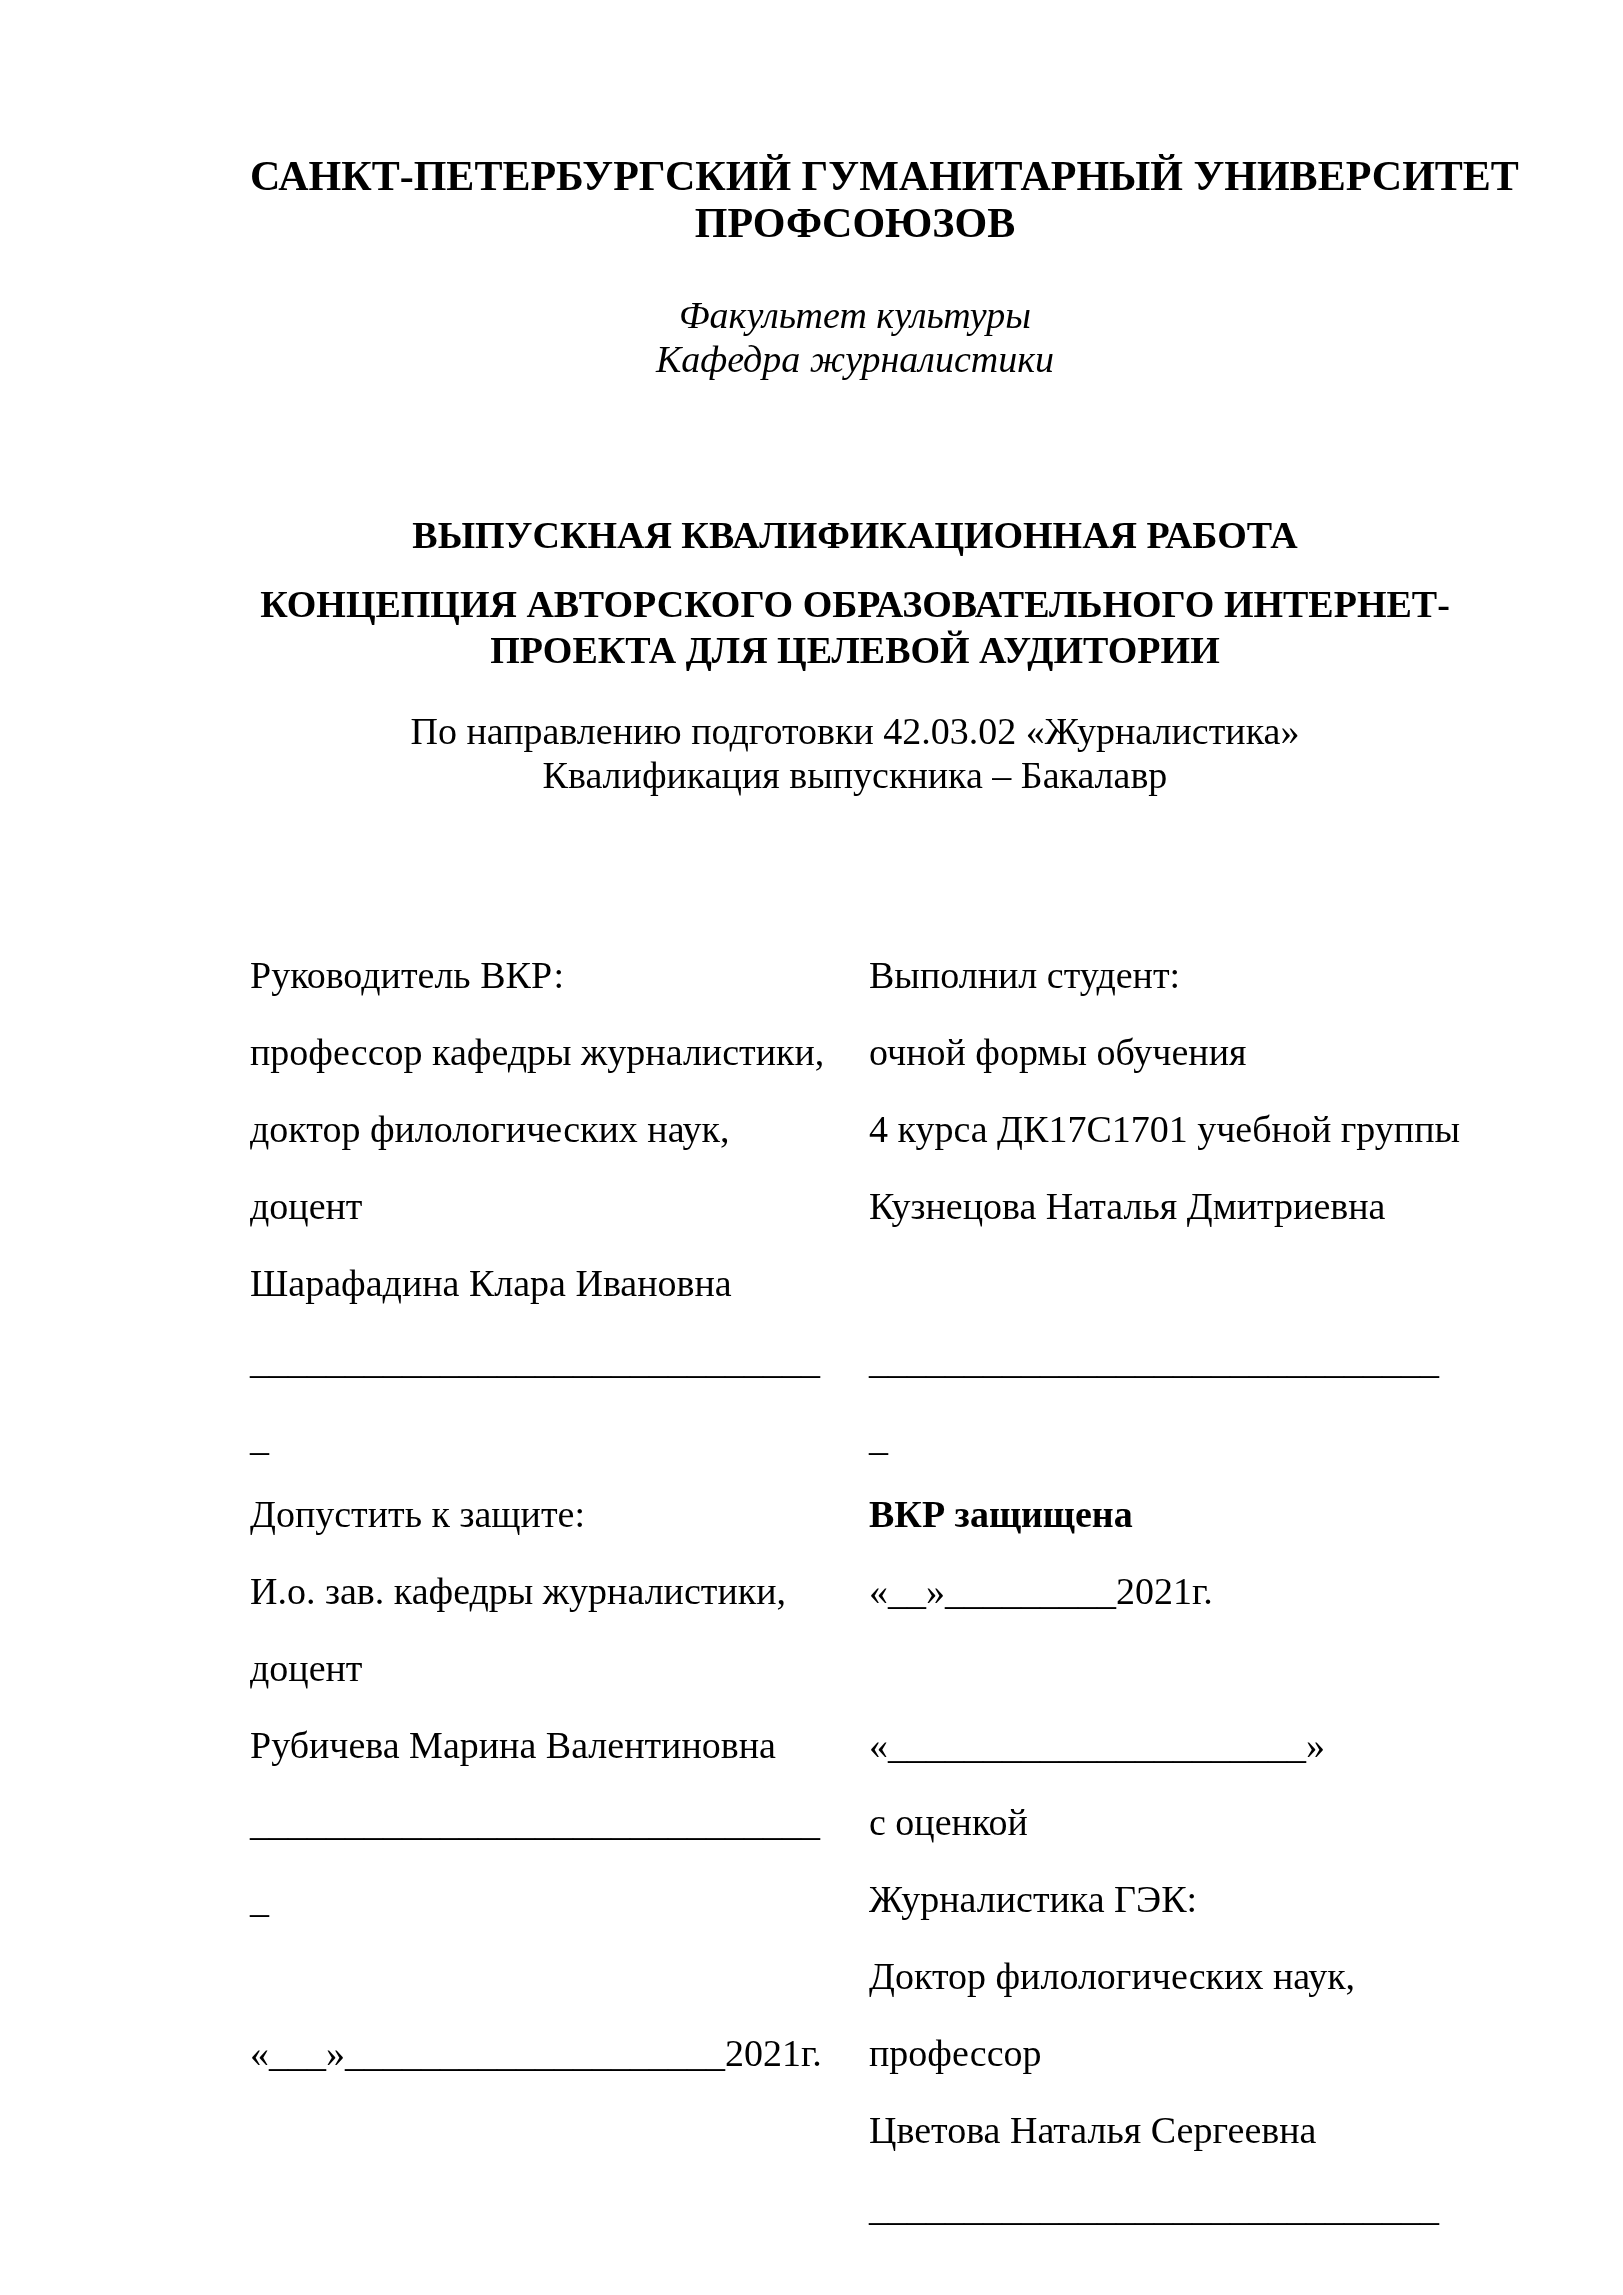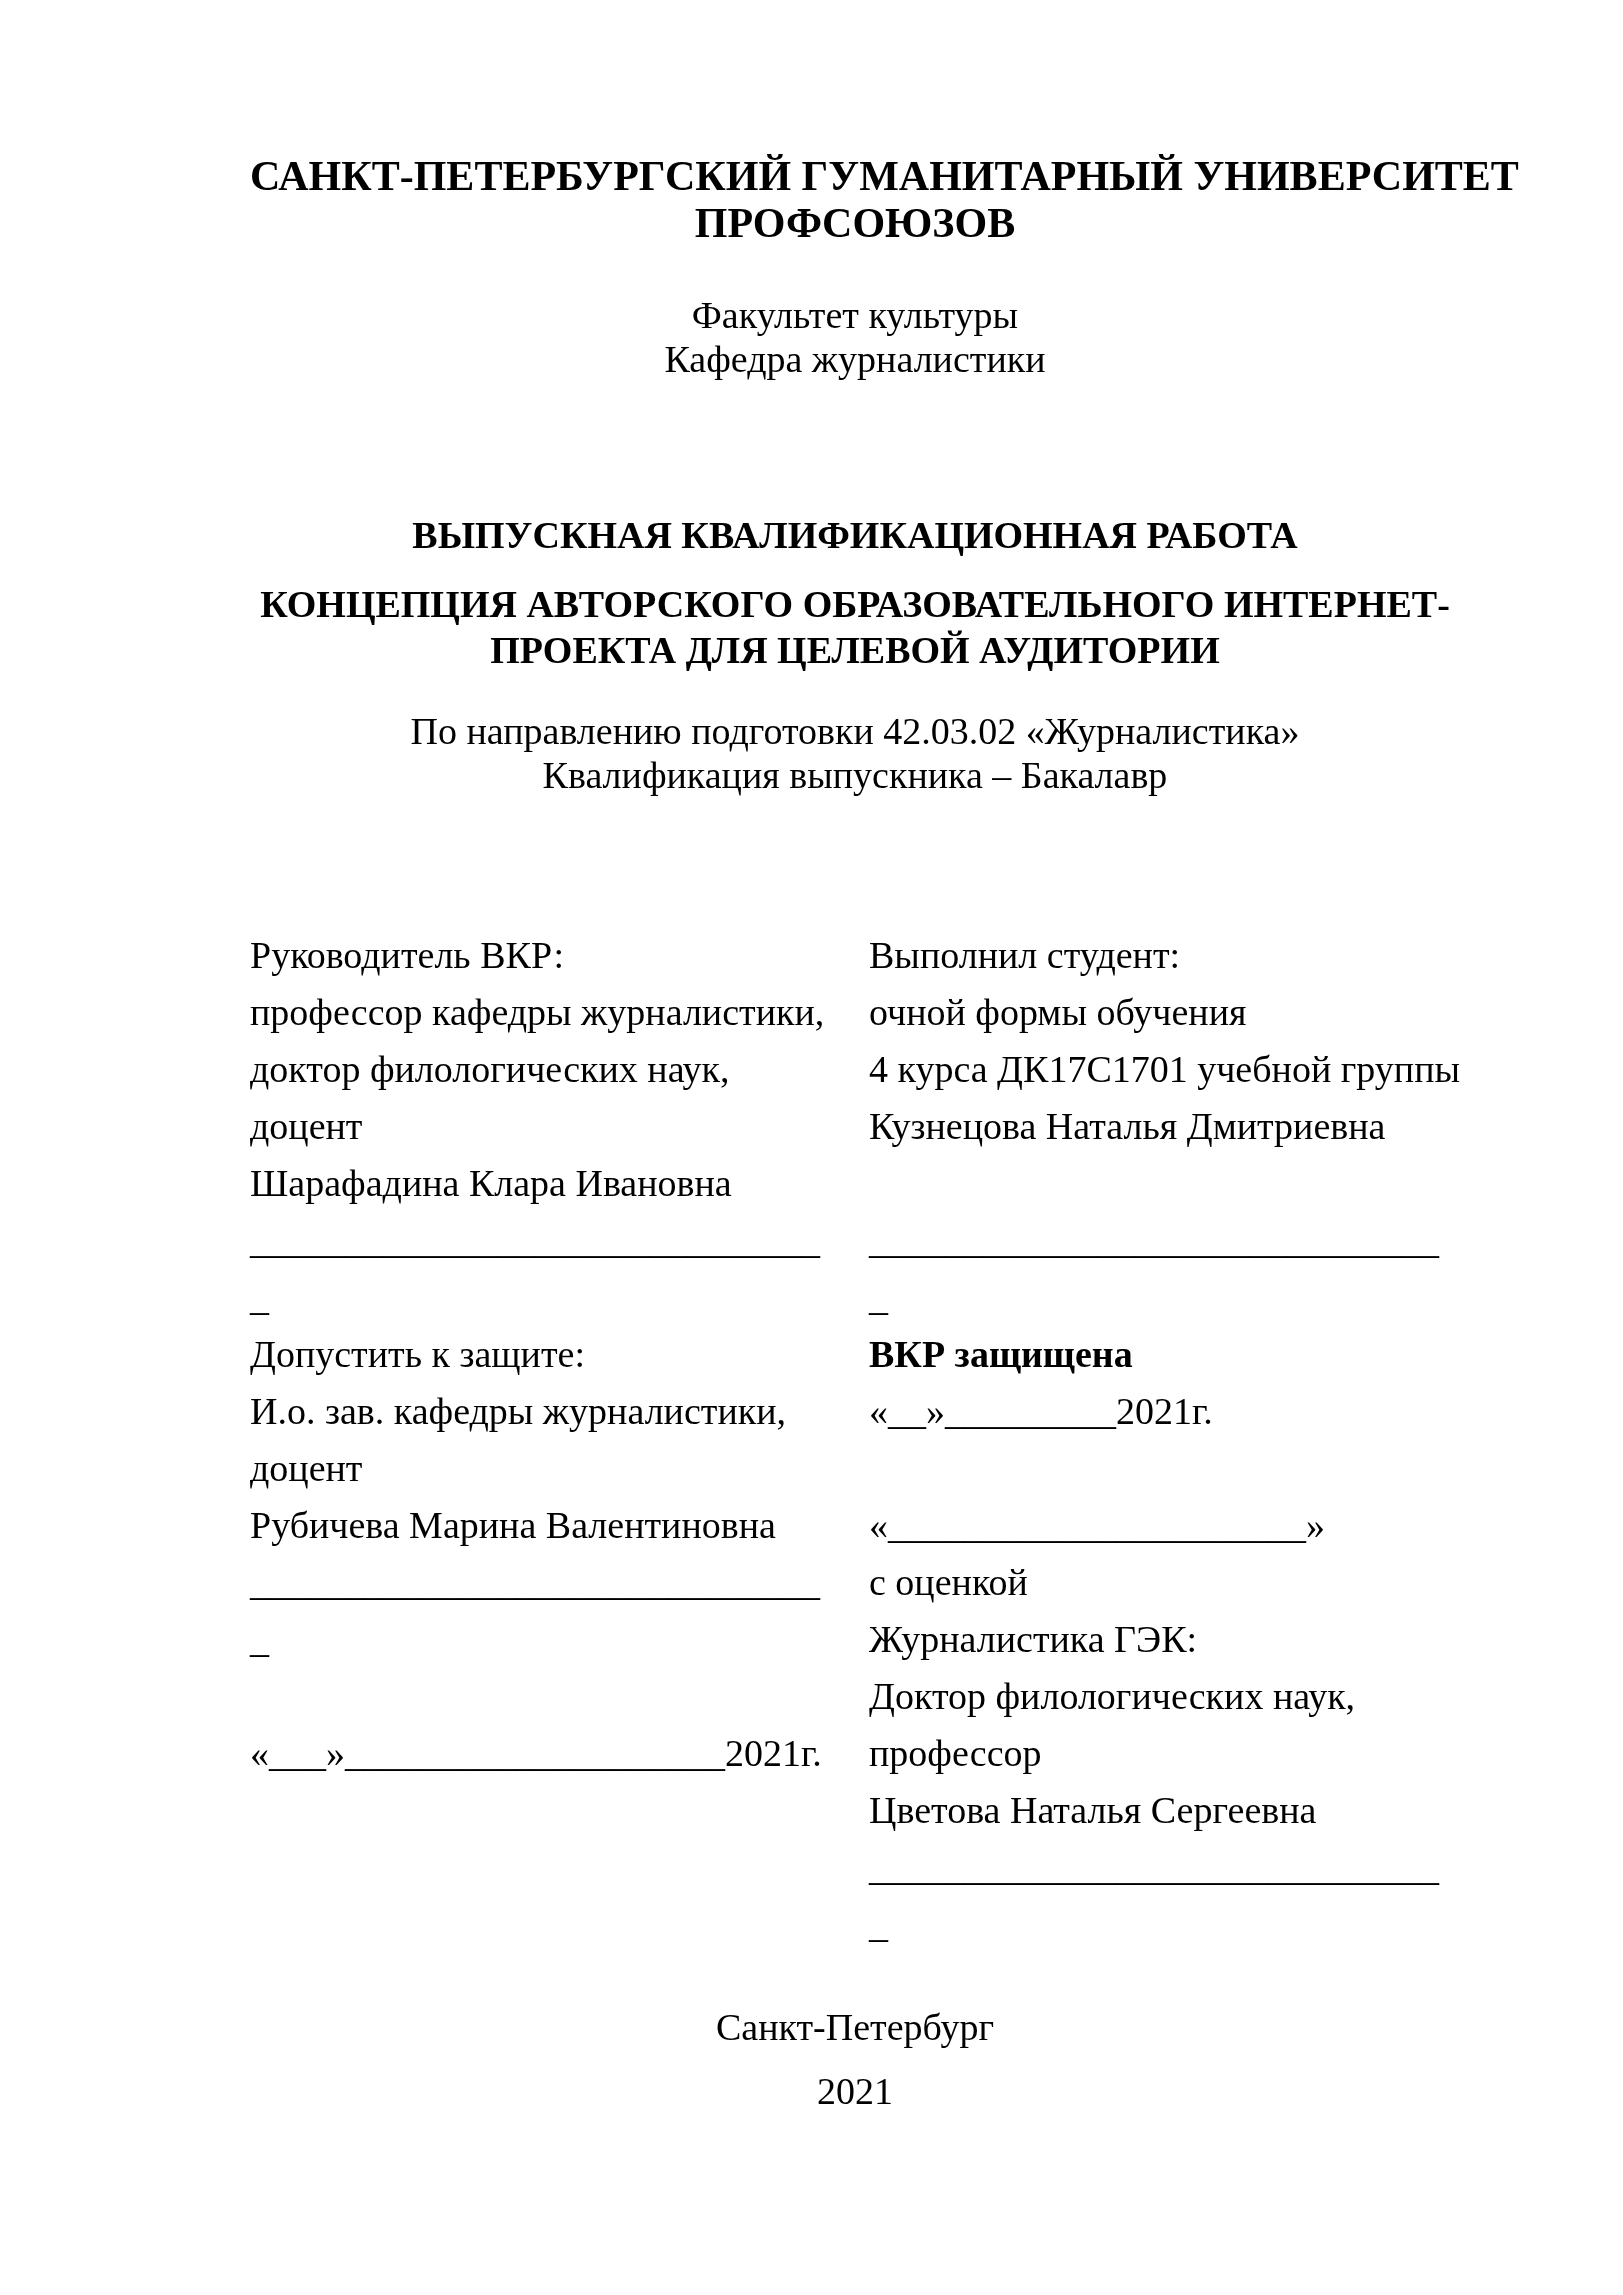--- a/index.html
+++ b/index.html
@@ -16,21 +16,21 @@
       overflow: hidden;
     }
     .centered { text-align: center; }
     .bold { font-weight: bold; }
 
     .uni-line {
       font-size: 42px;
       line-height: 47px;
       white-space: nowrap;
     }
-    .subheader { margin-top: 46px; }
+    .subheader { margin-top: 46px; font-style: italic; }
     .subheader > div { line-height: 44px; white-space: nowrap; }
 
     .worktype {
       margin-top: 132px;
       line-height: 44px;
       white-space: nowrap;
       text-align: center;
     }
     .thesis { margin-top: 24px; }
     .thesis > div { line-height: 46px; white-space: nowrap; }
@@ -44,20 +44,21 @@
       align-items: flex-start;
     }
     .col { flex: 0 0 auto; }
     .col.left { width: 598px; }
     .col.right { margin-left: 21px; width: 593px; }
     .col-line {
       height: 57px;
       line-height: 57px;
       white-space: nowrap;
       overflow: visible;
+      margin-top: 20px;
     }
 
     .footer { margin-top: 52px; }
     .footer .city-line { line-height: 44px; }
     .footer .year-line { line-height: 44px; margin-top: 20.4px; }
   </style>
 </head>
 <body>
 
 <div class="page">

